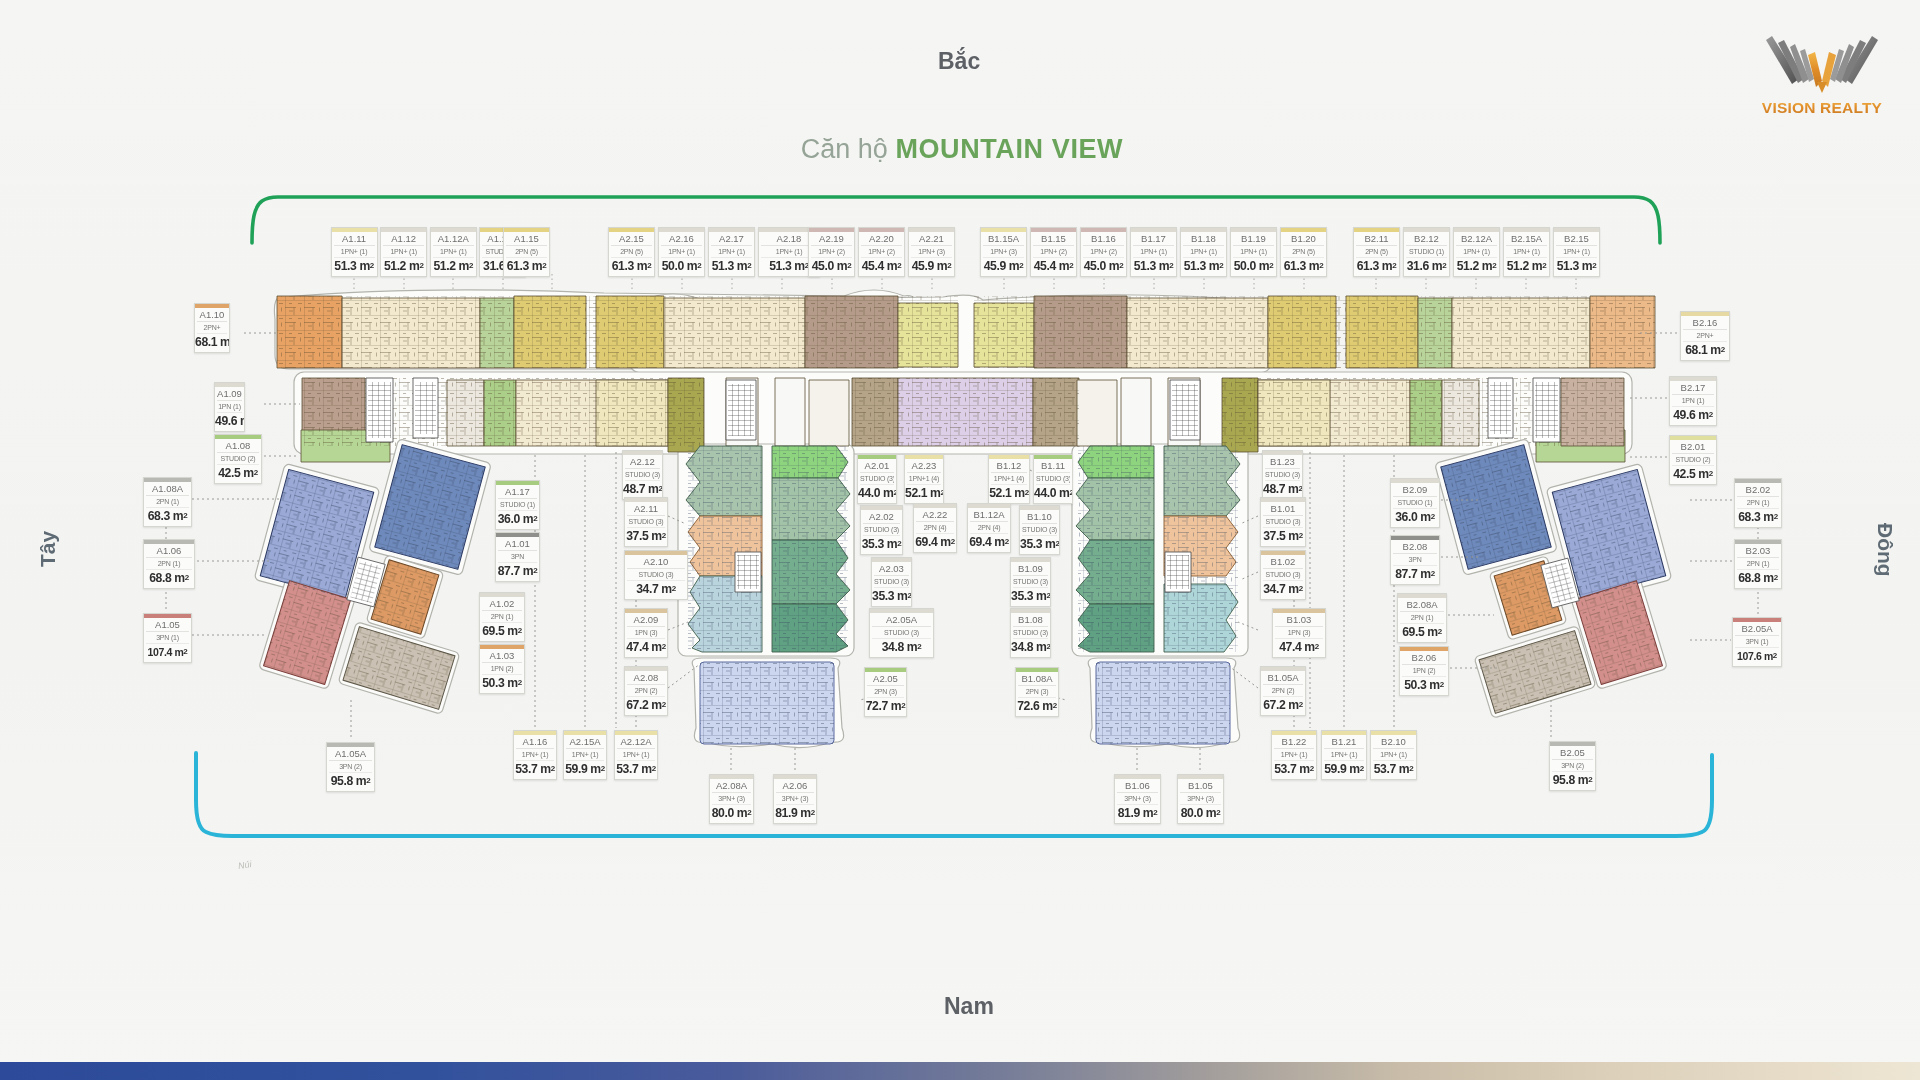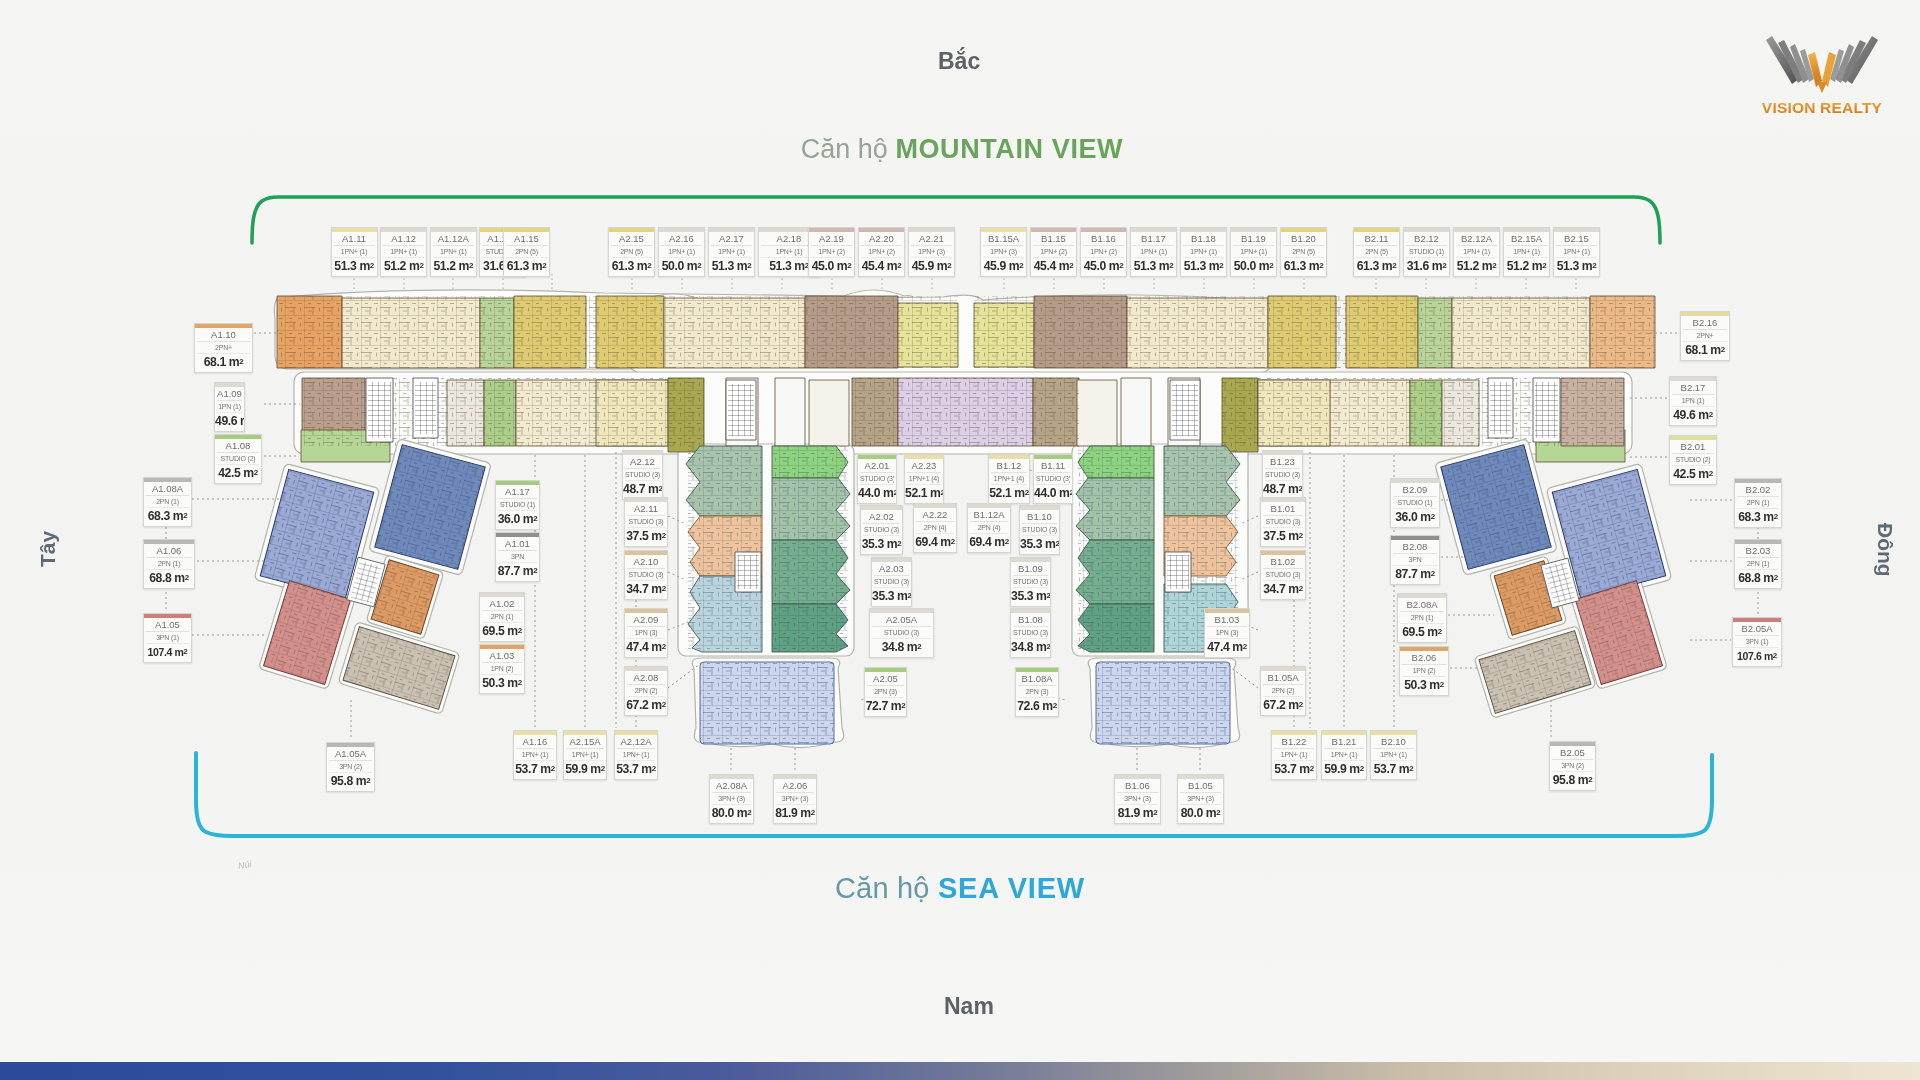--- a/index.html
+++ b/index.html
@@ -421,21 +421,21 @@
       <div class="code">B2.15A</div>
       <div class="type">1PN+ (1)</div>
       <div class="area">51.2 m<span class="sup">2</span></div>
     </div>
 <div class="card" style="left:1553px;top:227px;width:47px">
       <div class="bar" style="background:#dddad2"></div>
       <div class="code">B2.15</div>
       <div class="type">1PN+ (1)</div>
       <div class="area">51.3 m<span class="sup">2</span></div>
     </div>
-<div class="card" style="left:194px;top:323px;width:59px">
+<div class="card" style="left:194px;top:303px;width:36px">
       <div class="bar" style="background:#dfa467"></div>
       <div class="code">A1.10</div>
       <div class="type">2PN+</div>
       <div class="area">68.1 m<span class="sup">2</span></div>
     </div>
 <div class="card" style="left:214px;top:382px;width:31px">
       <div class="bar" style="background:#dddad2"></div>
       <div class="code">A1.09</div>
       <div class="type">1PN (1)</div>
       <div class="area">49.6 m<span class="sup">2</span></div>
@@ -499,21 +499,21 @@
       <div class="code">A2.12</div>
       <div class="type">STUDIO (3)</div>
       <div class="area">48.7 m<span class="sup">2</span></div>
     </div>
 <div class="card" style="left:624px;top:497px;width:44px">
       <div class="bar" style="background:#dddad2"></div>
       <div class="code">A2.11</div>
       <div class="type">STUDIO (3)</div>
       <div class="area">37.5 m<span class="sup">2</span></div>
     </div>
-<div class="card" style="left:624px;top:550px;width:44px">
+<div class="card" style="left:624px;top:550px;width:64px">
       <div class="bar" style="background:#d9c49e"></div>
       <div class="code">A2.10</div>
       <div class="type">STUDIO (3)</div>
       <div class="area">34.7 m<span class="sup">2</span></div>
     </div>
 <div class="card" style="left:624px;top:608px;width:44px">
       <div class="bar" style="background:#d9c49e"></div>
       <div class="code">A2.09</div>
       <div class="type">1PN (3)</div>
       <div class="area">47.4 m<span class="sup">2</span></div>
@@ -619,21 +619,21 @@
       <div class="code">B1.01</div>
       <div class="type">STUDIO (3)</div>
       <div class="area">37.5 m<span class="sup">2</span></div>
     </div>
 <div class="card" style="left:1260px;top:550px;width:46px">
       <div class="bar" style="background:#d9c49e"></div>
       <div class="code">B1.02</div>
       <div class="type">STUDIO (3)</div>
       <div class="area">34.7 m<span class="sup">2</span></div>
     </div>
-<div class="card" style="left:1204px;top:608px;width:46px">
+<div class="card" style="left:1272px;top:608px;width:54px">
       <div class="bar" style="background:#d9c49e"></div>
       <div class="code">B1.03</div>
       <div class="type">1PN (3)</div>
       <div class="area">47.4 m<span class="sup">2</span></div>
     </div>
 <div class="card" style="left:1260px;top:666px;width:46px">
       <div class="bar" style="background:#dddad2"></div>
       <div class="code">B1.05A</div>
       <div class="type">2PN (2)</div>
       <div class="area">67.2 m<span class="sup">2</span></div>
@@ -763,21 +763,20 @@
       <div class="code">B1.05</div>
       <div class="type">3PN+ (3)</div>
       <div class="area">80.0 m<span class="sup">2</span></div>
     </div>
 <div class="t-bac">Bắc</div>
 <div style="position:absolute;left:238px;top:860px;font-size:9px;font-style:italic;color:#bcbcb7;transform:rotate(-8deg);">Núi</div>
 <div class="t-nam">Nam</div>
 <div class="t-tay">Tây</div>
 <div class="t-dong">Đông</div>
 <div class="t-mv">Căn hộ <b>MOUNTAIN VIEW</b></div>
-<div class="t-sv">Căn hộ <b>SEA VIEW</b></div>
 <svg class="logo" width="160" height="110" viewBox="0 0 160 110">
 <defs>
         <linearGradient id="gold" x1="0" y1="0" x2="0" y2="1">
 <stop offset="0" stop-color="#f2b749"></stop>
           <stop offset="0.5" stop-color="#e08c28"></stop>
           <stop offset="1" stop-color="#c87a22"></stop>
         </linearGradient>
 <linearGradient id="gr1" x1="0" y1="0" x2="1" y2="1">
 <stop offset="0" stop-color="#9a9a9a"></stop>
           <stop offset="1" stop-color="#4f4f4f"></stop>

